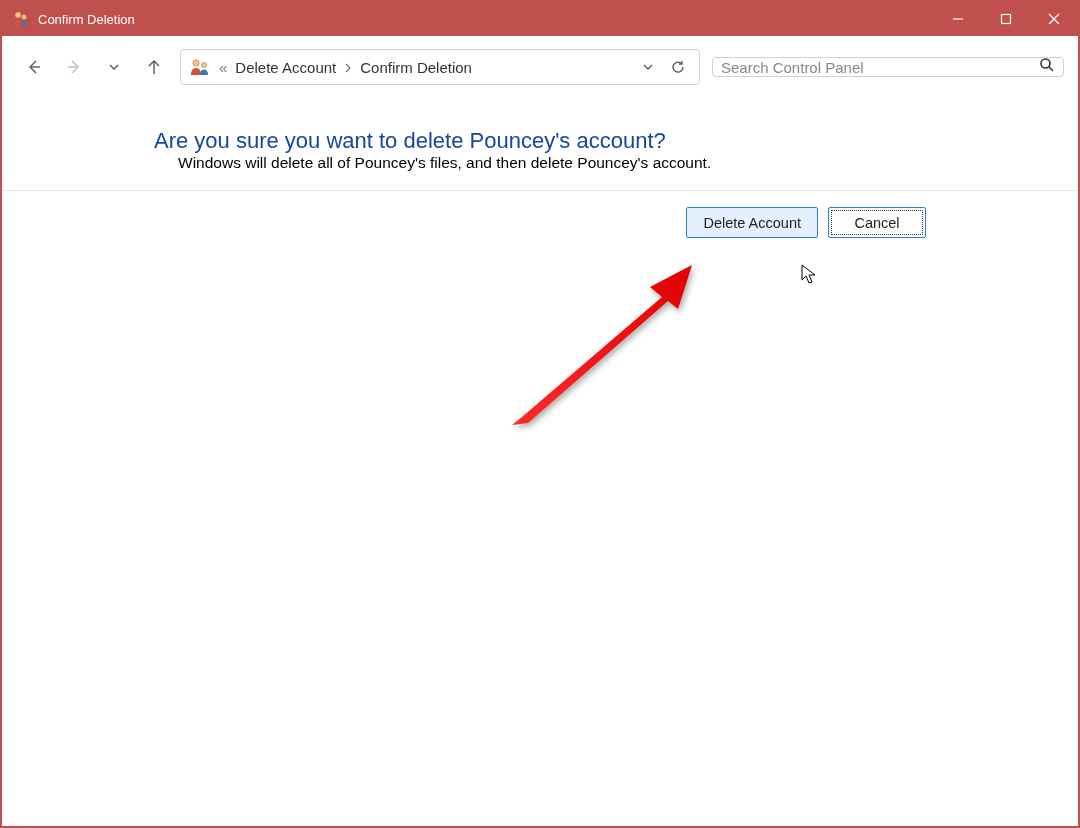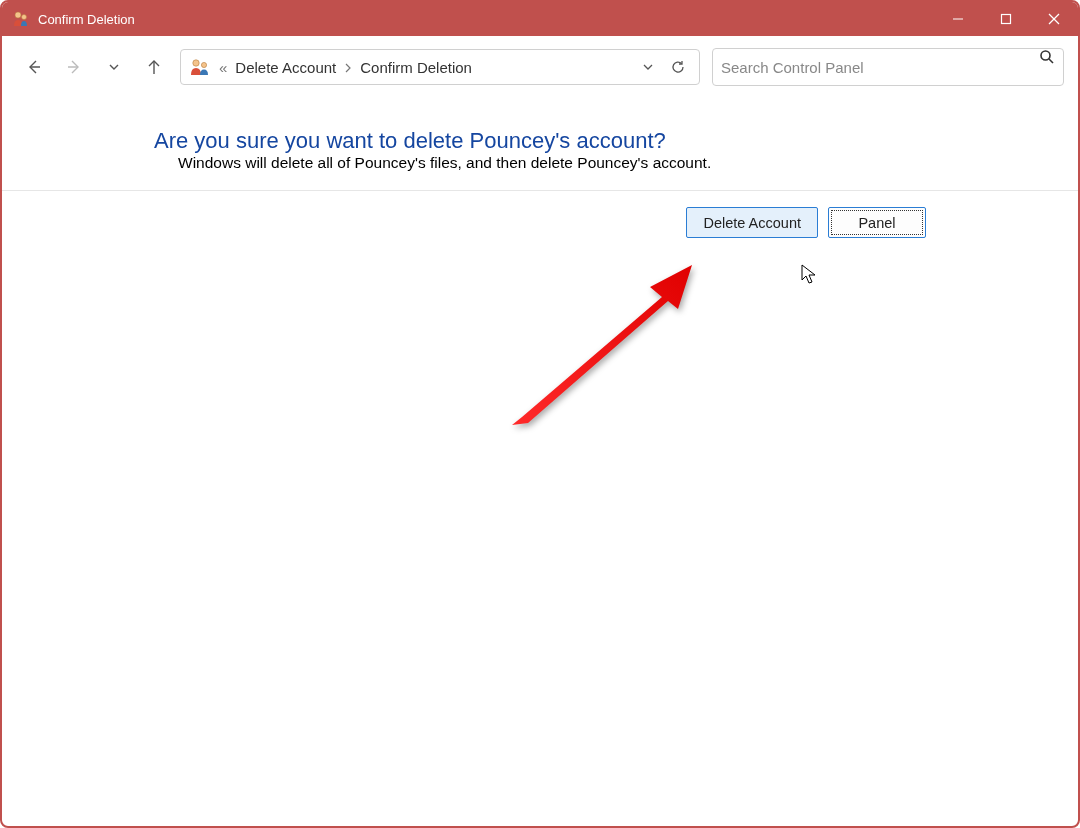--- a/index.html
+++ b/index.html
@@ -8,21 +8,21 @@
       background: #fff;
       width: 1080px;
       height: 828px;
       overflow: hidden;
       position: relative;
     }
     .window {
       width: 1080px;
       height: 828px;
       border: 2px solid #c0504d;
-      border-radius: 8px;
+      border-radius: 0;
       overflow: hidden;
       background: #fff;
       display: flex;
       flex-direction: column;
       position: relative;
     }
     .titlebar {
       height: 34px;
       background: #c0504d;
       display: flex;
@@ -76,24 +76,25 @@
     .address-bar .crumbs { display: flex; align-items: center; gap: 4px; flex: 1; }
     .address-bar .crumb { padding: 2px 2px; }
     .address-bar .sep { color: #777; padding: 0 2px; }
     .address-bar .ab-btn {
       width: 30px; height: 28px;
       display: flex; align-items: center; justify-content: center;
       color: #555;
     }
     .search-bar {
       width: 352px;
-      height: 38px;
+      height: 20px;
       border: 1px solid #d0d0d0;
       border-radius: 4px;
       display: flex;
+      align-items: center;
       padding: 0 8px;
     }
     .search-bar input {
       flex: 1; border: none; outline: none;
       font-size: 15px; color: #333; background: transparent;
     }
     .search-bar input::placeholder { color: #888; }
     .search-bar .search-icon { color: #333; }
     .content {
       padding: 30px 30px 18px 152px;
@@ -248,21 +249,21 @@
     </div>
   </div>
 
   <div class="content">
     <h1>Are you sure you want to delete Pouncey's account?</h1>
     <p>Windows will delete all of Pouncey's files, and then delete Pouncey's account.</p>
   </div>
 
   <div class="button-row">
     <div class="btn primary">Delete Account</div>
-    <div class="btn focus-ring">Panel</div>
+    <div class="btn focus-ring">Cancel</div>
   </div>
 
   <svg class="annotation-arrow" style="left:500px; top:255px;" width="200" height="180" viewBox="0 0 200 180">
     <defs>
       <linearGradient id="arrgrad" x1="0" y1="1" x2="1" y2="0">
         <stop offset="0%" stop-color="#ff2a2a"></stop>
         <stop offset="100%" stop-color="#e00000"></stop>
       </linearGradient>
     </defs>
     <polygon points="10,168 20,160 160,40 148,30 190,8 176,52 166,44 26,166" fill="url(#arrgrad)"></polygon>

